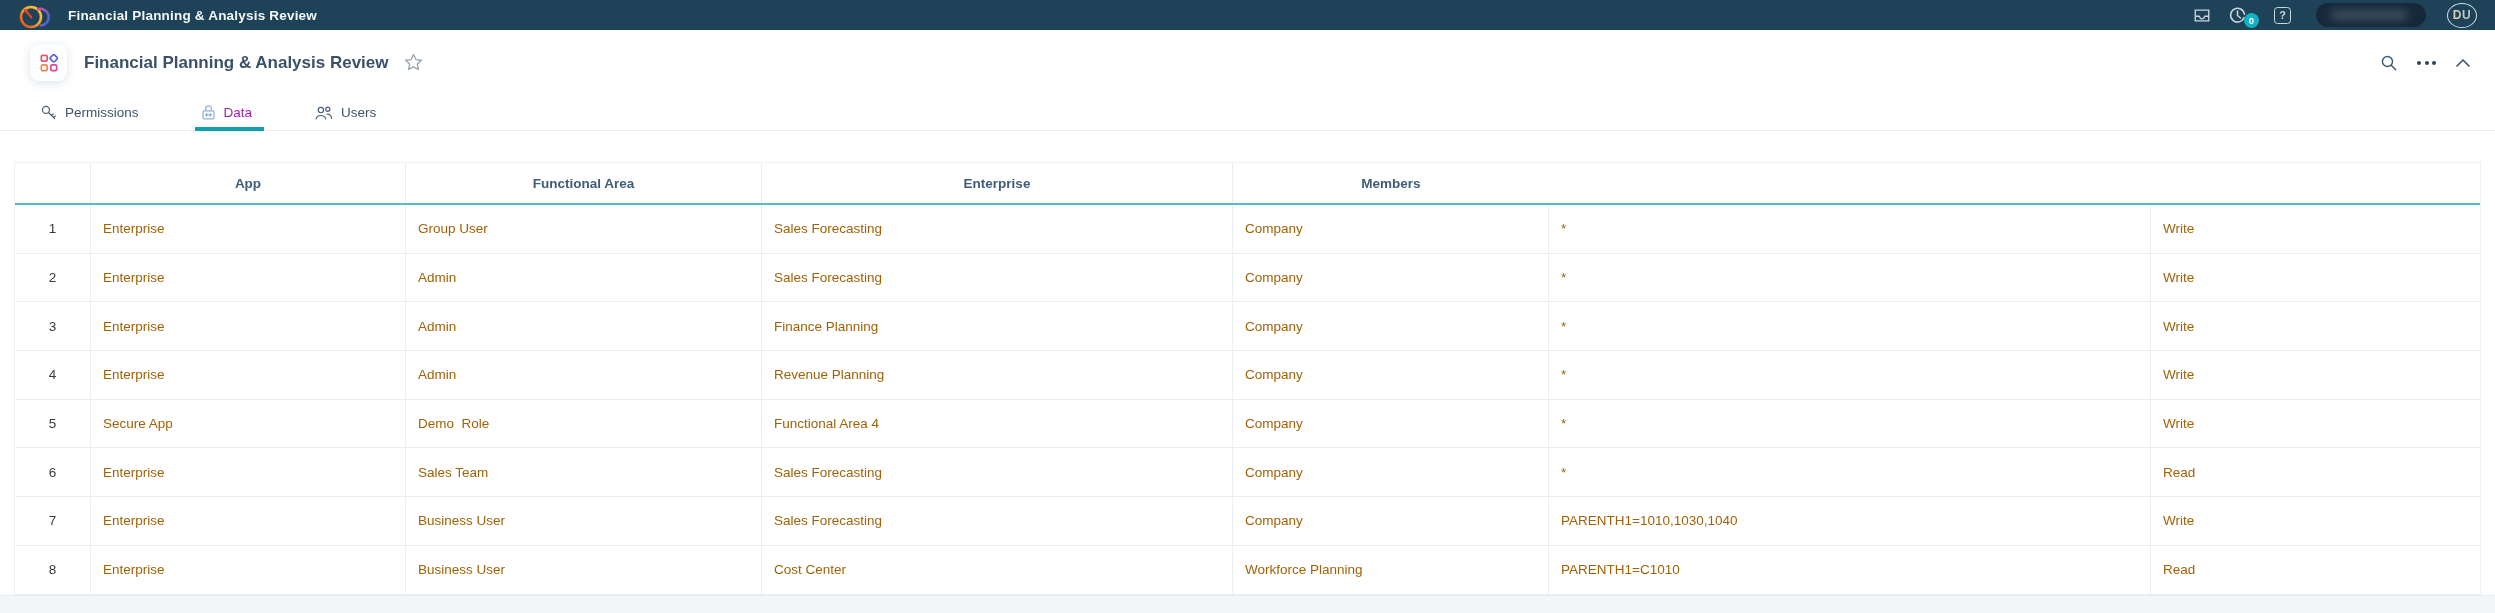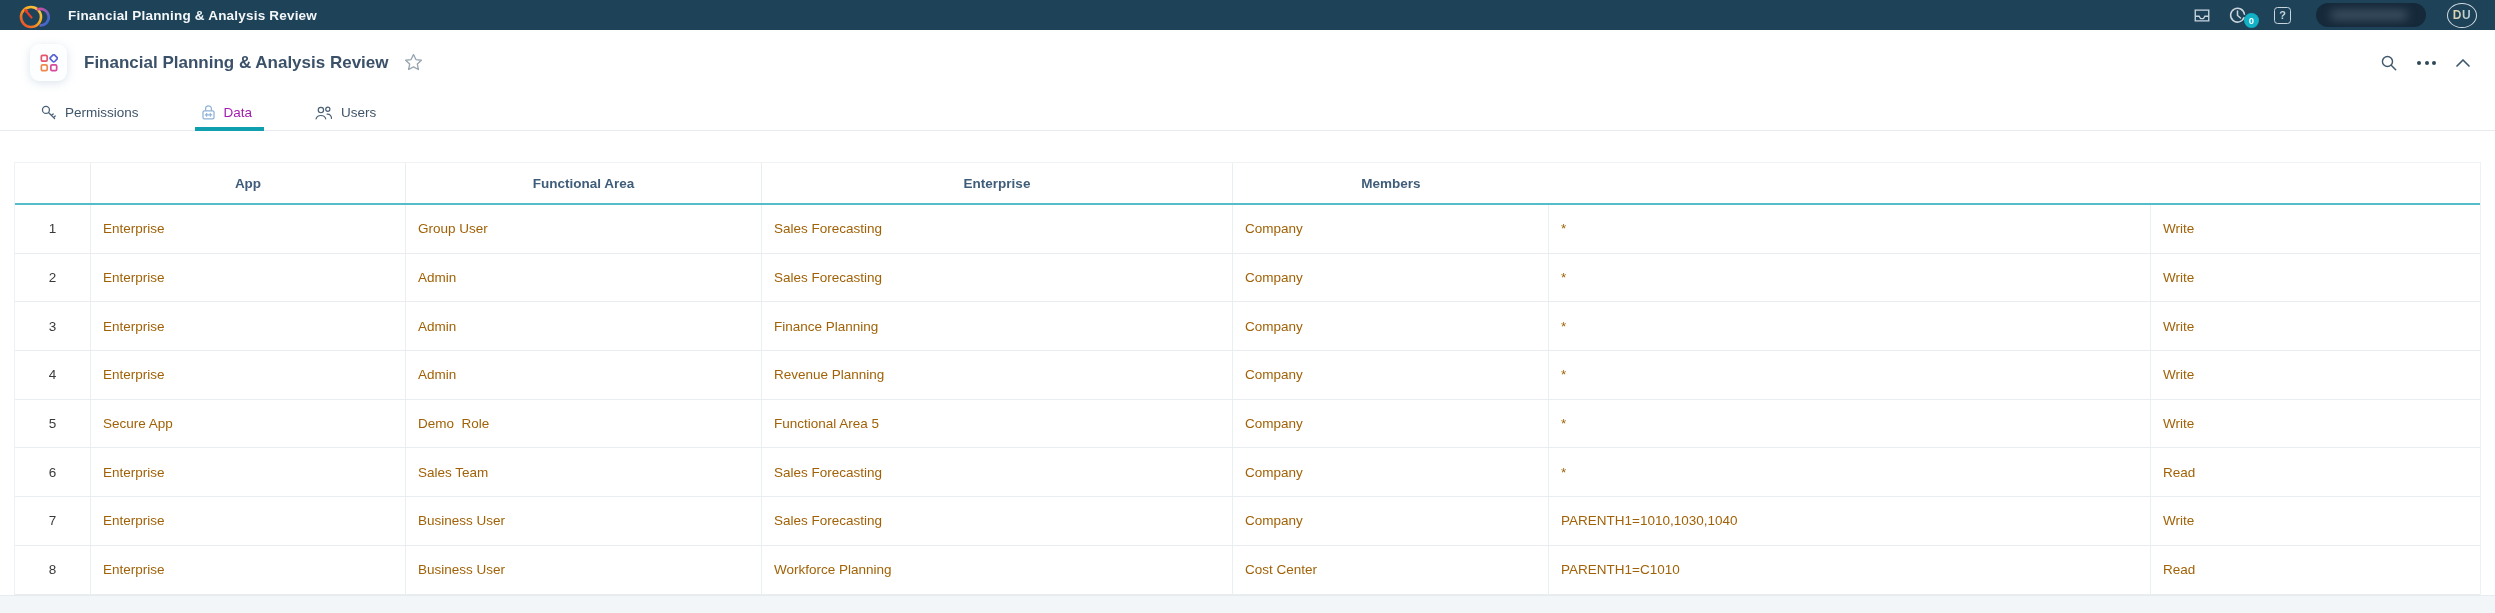--- a/index.html
+++ b/index.html
@@ -271,21 +271,21 @@
     <div class="td">Revenue Planning</div>
     <div class="td">Company</div>
     <div class="td">*</div>
     <div class="td">Write</div>
   </div>
 
   <div class="trow tbody-row">
     <div class="td num">5</div>
     <div class="td">Secure App</div>
     <div class="td">Demo  Role</div>
-    <div class="td">Functional Area 5</div>
+    <div class="td">Functional Area 4</div>
     <div class="td">Company</div>
     <div class="td">*</div>
     <div class="td">Write</div>
   </div>
 
   <div class="trow tbody-row">
     <div class="td num">6</div>
     <div class="td">Enterprise</div>
     <div class="td">Sales Team</div>
     <div class="td">Sales Forecasting</div>
@@ -301,20 +301,20 @@
     <div class="td">Sales Forecasting</div>
     <div class="td">Company</div>
     <div class="td">PARENTH1=1010,1030,1040</div>
     <div class="td">Write</div>
   </div>
 
   <div class="trow tbody-row">
     <div class="td num">8</div>
     <div class="td">Enterprise</div>
     <div class="td">Business User</div>
+    <div class="td">Cost Center</div>
     <div class="td">Workforce Planning</div>
-    <div class="td">Cost Center</div>
     <div class="td">PARENTH1=C1010</div>
     <div class="td">Read</div>
   </div>
 </div>
 
 <div class="bottom-band"></div>
 
 </body></html>

